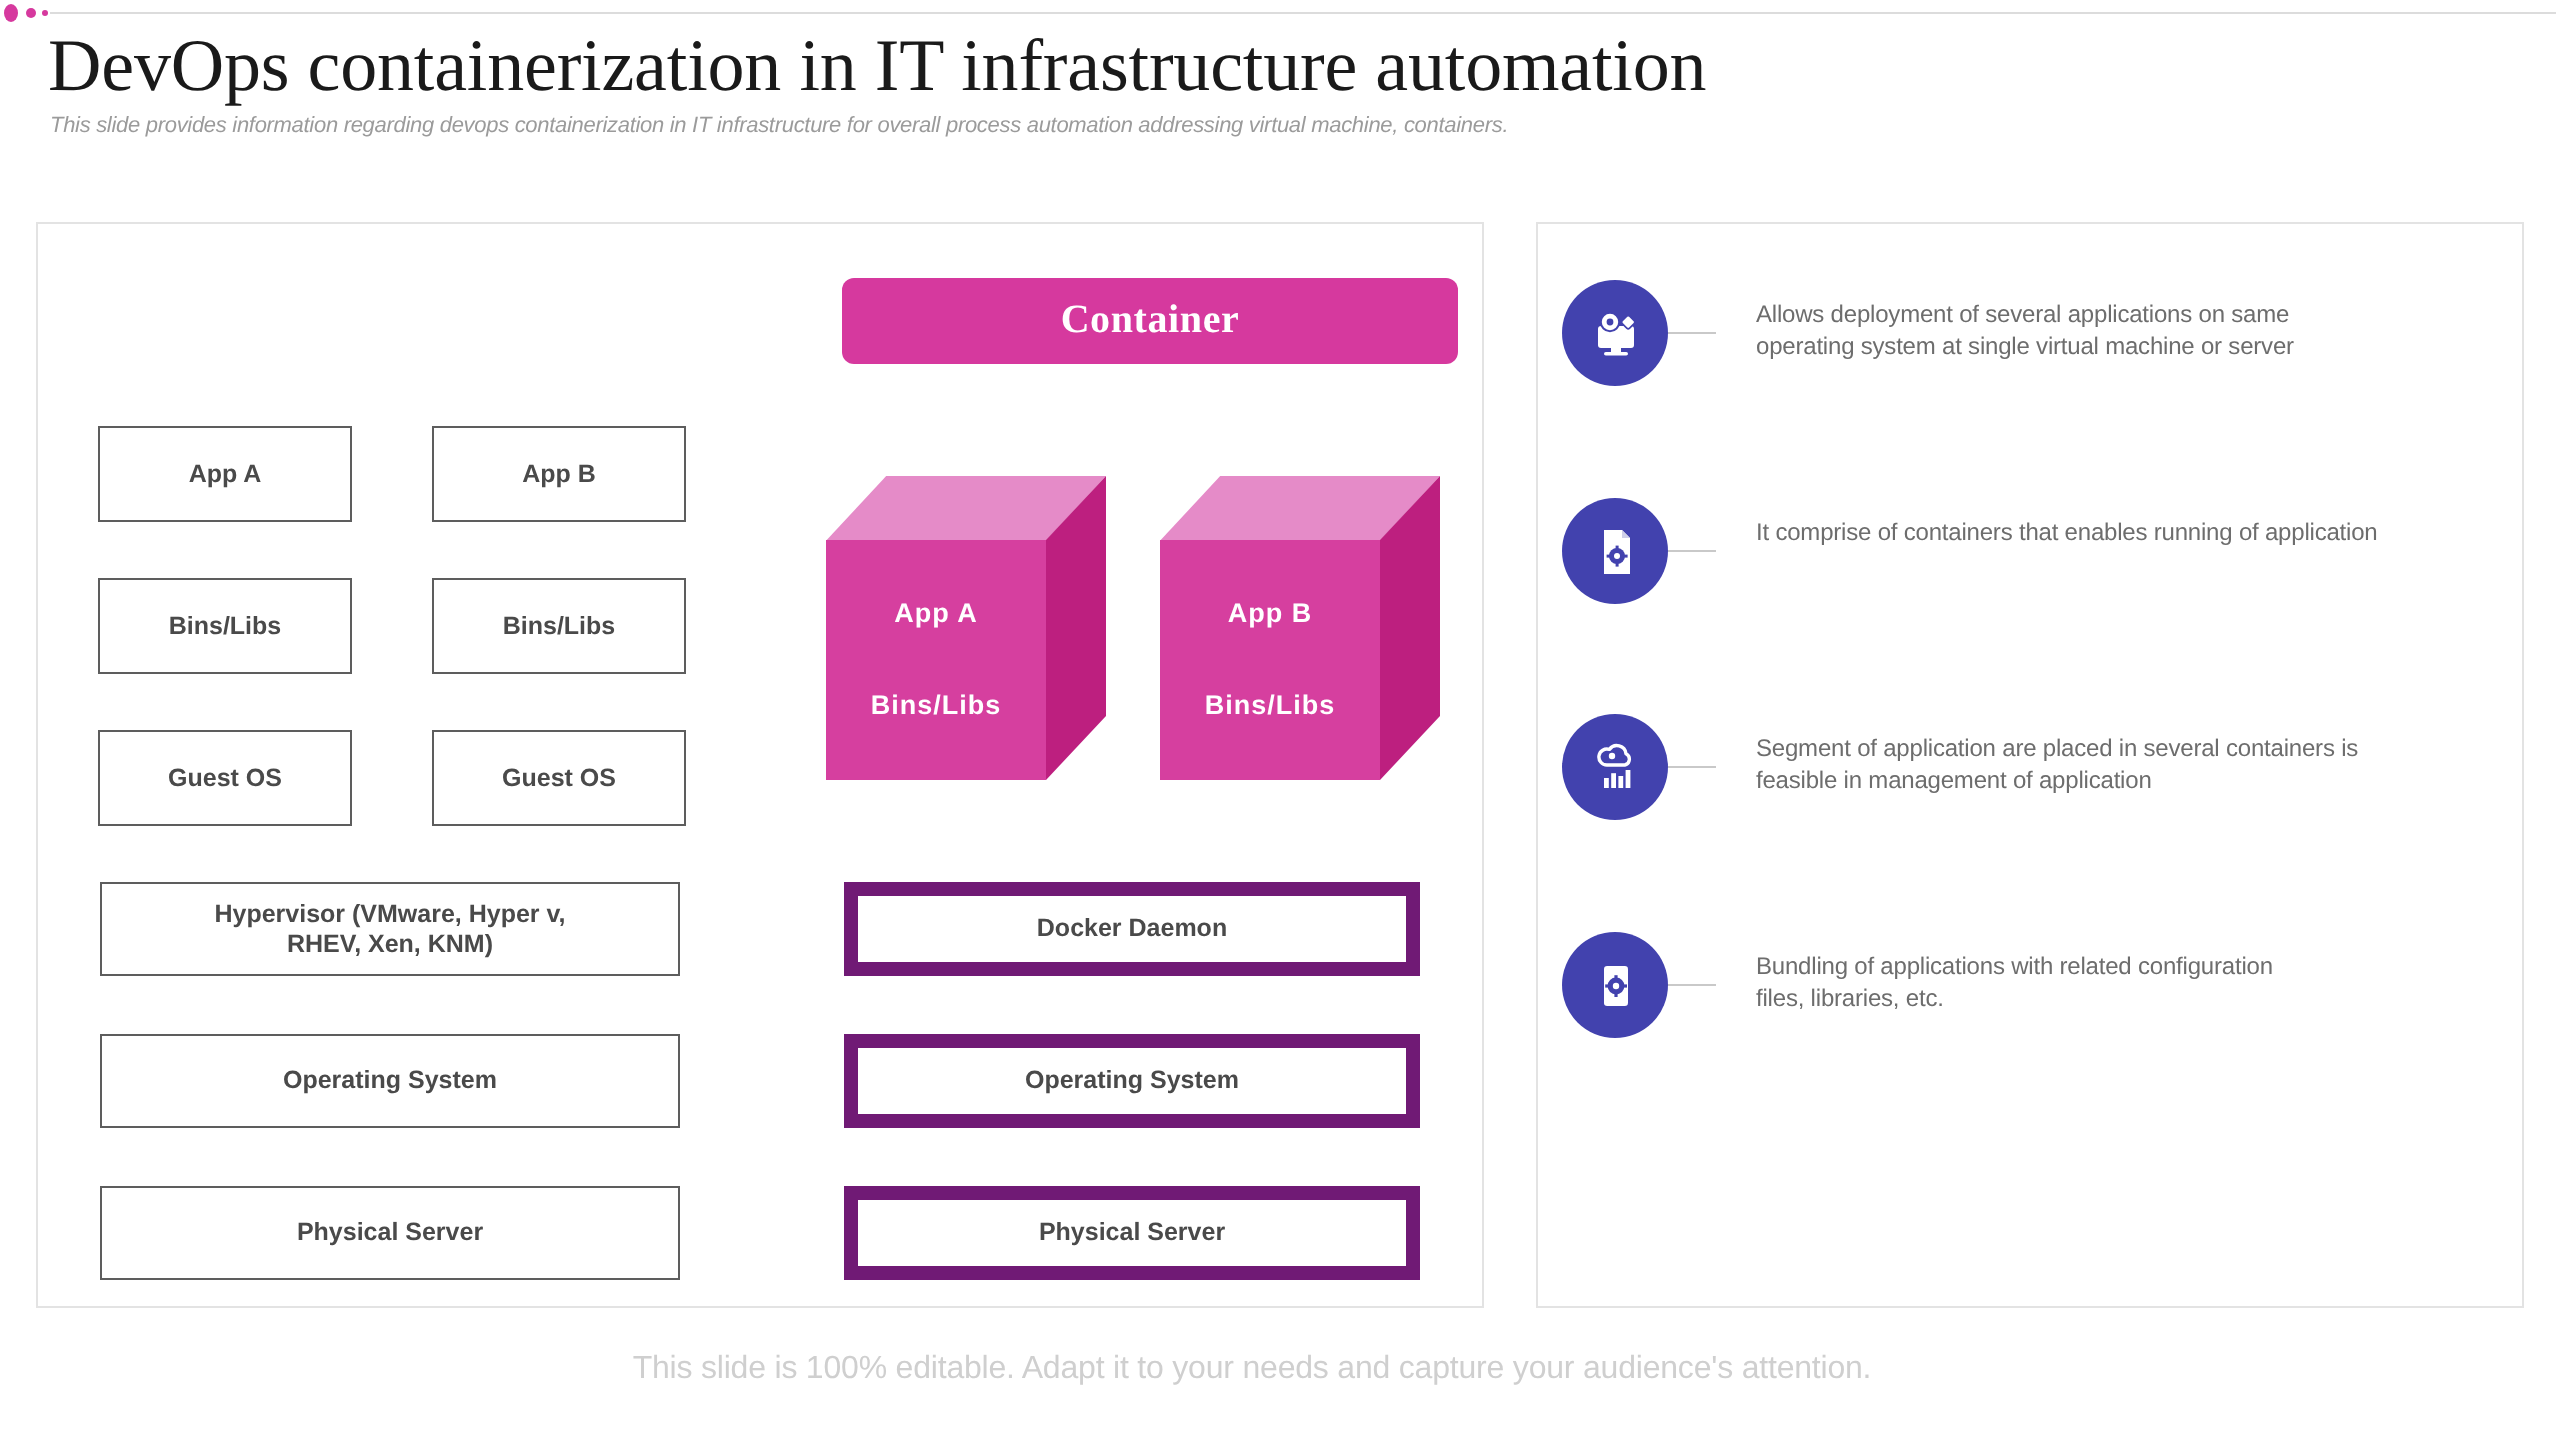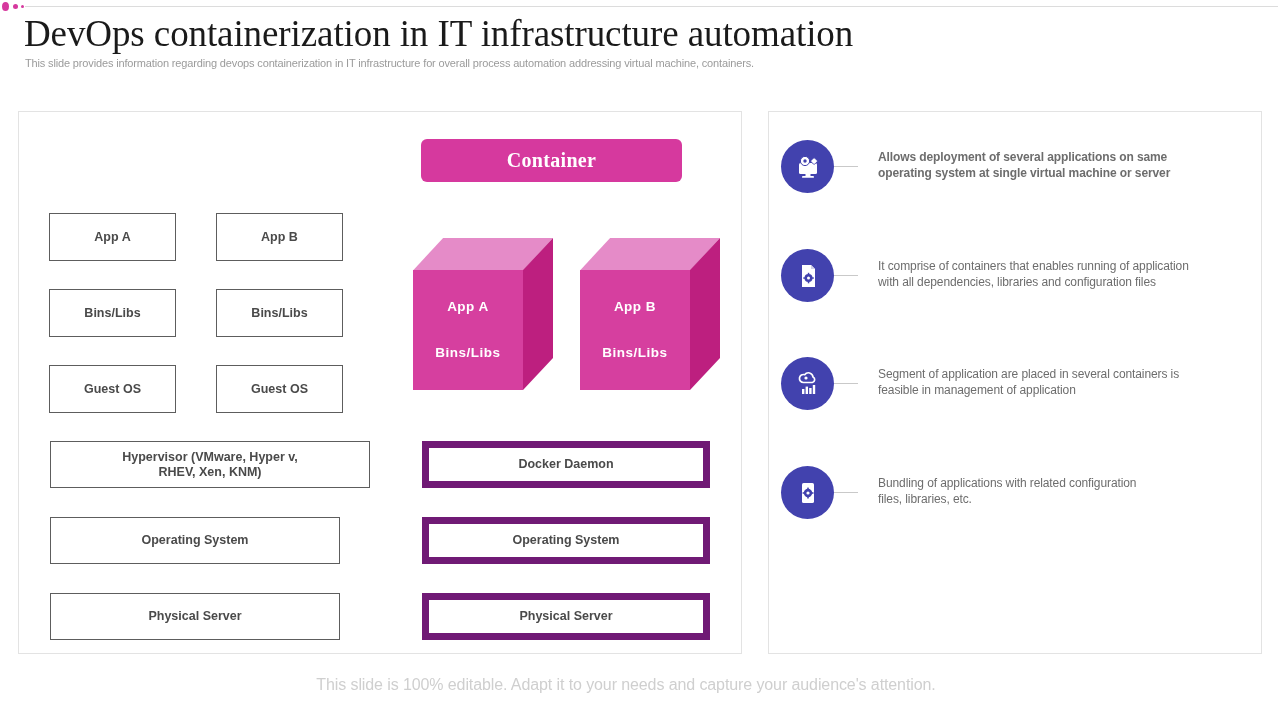--- a/index.html
+++ b/index.html
@@ -53,20 +53,21 @@
     letter-spacing: -0.1px;
   }
   .page-subtitle {
     position: absolute;
     left: 25px; top: 56px;
     width: 1200px;
     font-size: 11px;
     line-height: 15px;
     color: #9b9b9b;
     letter-spacing: -0.15px;
+    font-style: italic;
   }
 
   
   .panel {
     position: absolute;
     background: #ffffff;
     border: 1px solid #e3e3e3;
   }
   .panel-left  { left: 18px;  top: 111px; width: 724px; height: 543px; }
   .panel-right { left: 768px; top: 111px; width: 494px; height: 543px; }
@@ -78,21 +79,21 @@
     display: flex;
     align-items: center;
     justify-content: center;
     color: #ffffff;
     font-family: "Liberation Serif", serif;
     font-weight: bold;
     font-size: 20px;
     letter-spacing: 0.3px;
   }
   .col-head.vm { left: 47px;  top: 139px; width: 296px; background: #4242ae; }
-  .col-head.ct { left: 421px; top: 139px; width: 261px; background: #d6399e; }
+  .col-head.ct { left: 421px; top: 139px; width: 308px; background: #d6399e; }
 
   
   .box {
     position: absolute;
     background: #ffffff;
     display: flex;
     align-items: center;
     justify-content: center;
     text-align: center;
     font-size: 12.5px;
@@ -105,21 +106,21 @@
 
   
   .b-appa   { left: 49px;  top: 213px; width: 127px; height: 48px; }
   .b-appb   { left: 216px; top: 213px; width: 127px; height: 48px; }
   .b-binsa  { left: 49px;  top: 289px; width: 127px; height: 48px; }
   .b-binsb  { left: 216px; top: 289px; width: 127px; height: 48px; }
   .b-gosa   { left: 49px;  top: 365px; width: 127px; height: 48px; }
   .b-gosb   { left: 216px; top: 365px; width: 127px; height: 48px; }
 
   
-  .b-hyp    { left: 50px; top: 441px; width: 320px; height: 47px; }
+  .b-hyp    { left: 50px; top: 441px; width: 290px; height: 47px; }
   .b-vmos   { left: 50px; top: 517px; width: 290px; height: 47px; }
   .b-vmps   { left: 50px; top: 593px; width: 290px; height: 47px; }
 
   
   .b-docker { left: 422px; top: 441px; width: 288px; height: 47px; }
   .b-ctos   { left: 422px; top: 517px; width: 288px; height: 47px; }
   .b-ctps   { left: 422px; top: 593px; width: 288px; height: 47px; }
 
   
   .cube { position: absolute; width: 140px; height: 152px; }
@@ -184,21 +185,21 @@
     left: 97px;
     width: 360px;
     font-size: 12px;
     line-height: 16px;
     color: #6d6d6d;
     letter-spacing: -0.1px;
   }
   .bullet .btext.two-line { top: 9px; }
   .bullet .btext.one-line { top: 19px; }
 
-  .bl-0 { top: 140px; font-weight: bold; }
+  .bl-0 { top: 140px; }
   .bl-1 { top: 249px; }
   .bl-2 { top: 357px; }
   .bl-3 { top: 466px; }
   .bl-4 { top: 575px; }
 
   .icon-svg { display: block; }
 
   
   .footer {
     position: absolute;
@@ -321,21 +322,20 @@
         <rect x="12.8" y="9.8" width="1.5" height="2.4" fill="#4242ae"></rect>
         <rect x="12.8" y="17.9" width="1.5" height="2.4" fill="#4242ae"></rect>
         <rect x="8.3" y="14.3" width="2.4" height="1.5" fill="#4242ae"></rect>
         <rect x="16.4" y="14.3" width="2.4" height="1.5" fill="#4242ae"></rect>
       </svg>
     </div>
     <span class="connector"></span>
 
     <div class="btext two-line">
       <span>It comprise of containers that enables running of application</span><br>
-      <span>with all dependencies, libraries and configuration files</span>
     </div>
   </div>
 
   <div class="bullet bl-2">
     <div class="circle">
       <svg class="icon-svg" width="26" height="26" viewBox="0 0 26 26" fill="none">
         <path d="M8.5 11.5 a4 4 0 1 1 1.2-7.8 a4.6 4.6 0 0 1 8.3 2.2 a3 3 0 0 1 -0.6 5.6 Z" fill="none" stroke="#ffffff" stroke-width="1.7" stroke-linejoin="round"></path>
         <circle cx="11" cy="7" r="1.6" fill="#ffffff"></circle>
         <rect x="7" y="18" width="2.4" height="5" fill="#ffffff"></rect>
         <rect x="10.6" y="15.6" width="2.4" height="7.4" fill="#ffffff"></rect>

